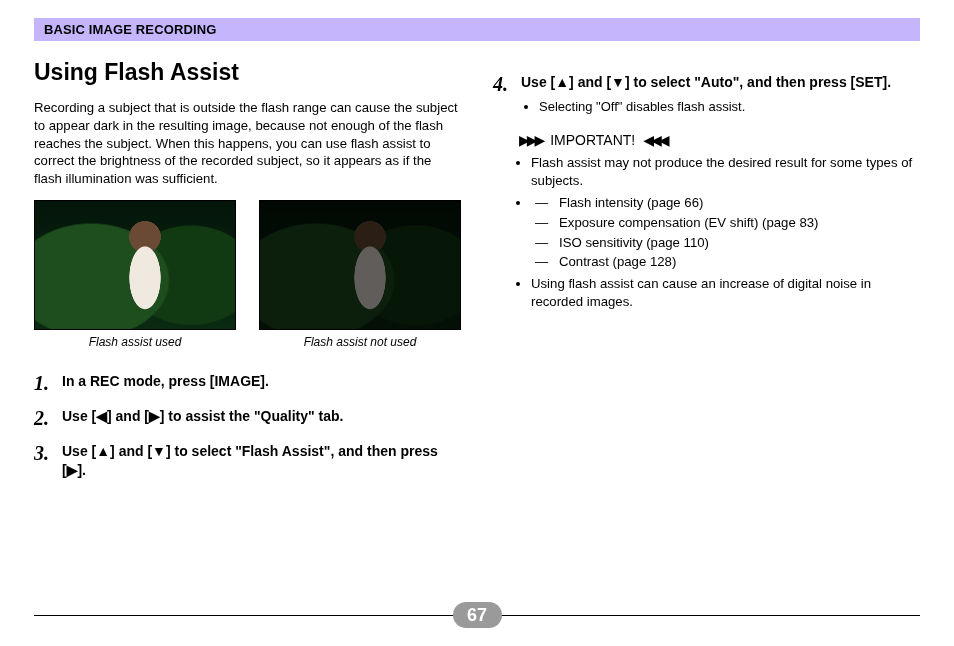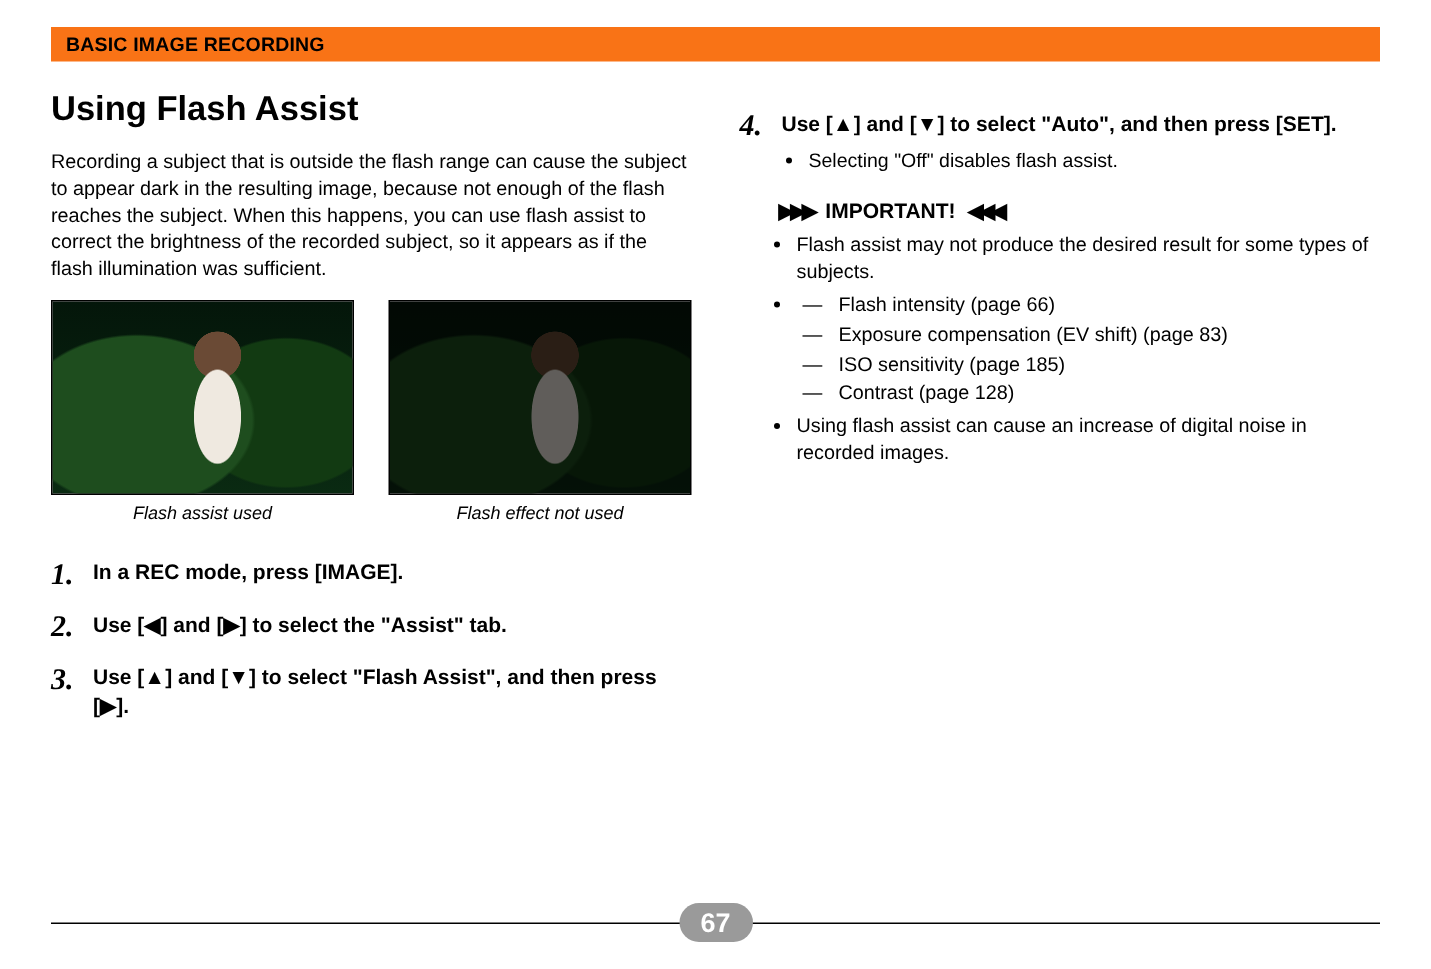--- a/index.html
+++ b/index.html
@@ -1,38 +1,38 @@
 <!DOCTYPE html>
 <html><head>
 <meta charset="utf-8">
 <style>
   html,body{margin:0;padding:0;background:#fff;font-family:Helvetica,Arial,sans-serif;color:#000}
   .page{width:954px;height:646px;position:relative;box-sizing:border-box;padding:18px 34px 0 34px}
-  .header-bar{background:#f97316;padding:4px 10px;font-weight:bold;font-size:13px;letter-spacing:0.01em}
+  .header-bar{background:#c4b5fd;padding:4px 10px;font-weight:bold;font-size:13px;letter-spacing:0.01em}
   .cols{display:flex;gap:32px;margin-top:10px}
   .col{flex:1;min-width:0;font-size:13.2px;line-height:1.35}
   h2{font-size:23px;font-weight:bold;margin:6px 0 6px 0}
   p{margin:11px 0 12px 0}
   .figrow{display:flex;gap:23px;margin:4px 0 6px 0}
   .fig{flex:1;text-align:center}
   .thumb{width:100%;height:130px;border:1px solid #000;box-sizing:border-box;
     background:
       radial-gradient(ellipse 55px 110px at 55% 60%, #efe9e0 0 28%, transparent 29%),
       radial-gradient(circle 16px at 55% 28%, #6a4a35 0 98%, transparent 100%),
       radial-gradient(ellipse 110px 80px at 28% 62%, #1e4d1e 0 70%, transparent 72%),
       radial-gradient(ellipse 90px 70px at 78% 58%, #123a12 0 70%, transparent 72%),
       linear-gradient(#04160a,#0a2a12)}
   .thumb.dark{filter:brightness(0.4)}
   .figcap{font-style:italic;font-size:12px;margin-top:4px}
   ol.steps{list-style:none;margin:22px 0 0 0;padding:0;counter-reset:step}
   ol.steps>li{counter-increment:step;position:relative;padding-left:28px;margin:0 0 16px 0;font-weight:bold;font-size:14px;line-height:1.35}
   ol.steps>li::before{content:counter(step)".";position:absolute;left:0;top:-2px;font-style:italic;font-weight:bold;font-size:20px;font-family:Georgia,'Times New Roman',serif}
   ol.steps ul{font-weight:normal;font-size:13px;margin:6px 0 0 0;padding-left:18px}
   ol.steps ul li{margin:2px 0;list-style:disc}
-  .important-head{font-weight:bold;font-size:14px;margin:14px 0 4px 22px}
+  .important-head{font-weight:normal;font-size:14px;margin:14px 0 4px 22px}
   .important-head .orn{font-family:inherit;letter-spacing:-3px;margin:0 4px}
   ul.important{margin:2px 0 0 0;padding-left:38px}
   ul.important>li{list-style:disc;margin:3px 0;padding-left:0}
   ul.dash{list-style:none;margin:4px 0 4px 0;padding-left:4px}
   ul.dash li{position:relative;padding-left:24px;margin:2px 0}
   ul.dash li::before{content:"—";position:absolute;left:0}
   .pageno-wrap{position:absolute;left:34px;right:34px;bottom:18px}
   .pageno-wrap hr{border:none;border-top:1px solid #000;margin:0 0 0 0;position:absolute;left:0;right:0;top:13px}
   .pageno{position:relative;width:49px;margin:0 auto;background:#9a9a9a;color:#fff;text-align:center;font-weight:bold;font-size:18px;line-height:26px;border-radius:13px}
 </style>
@@ -49,27 +49,27 @@
       <h2>Using Flash Assist</h2>
       <p>Recording a subject that is outside the flash range can cause the subject to appear dark in the resulting image, because not enough of the flash reaches the subject. When this happens, you can use flash assist to correct the brightness of the recorded subject, so it appears as if the flash illumination was sufficient.</p>
 
       <div class="figrow">
         <div class="fig">
           <div class="thumb"></div>
           <div class="figcap">Flash assist used</div>
         </div>
         <div class="fig">
           <div class="thumb dark"></div>
-          <div class="figcap">Flash effect not used</div>
+          <div class="figcap">Flash assist not used</div>
         </div>
       </div>
 
       <ol class="steps">
         <li>In a REC mode, press [IMAGE].</li>
-        <li>Use [◀] and [▶] to select the "Assist" tab.</li>
+        <li>Use [◀] and [▶] to assist the "Quality" tab.</li>
         <li>Use [▲] and [▼] to select "Flash Assist", and then press [▶].</li>
       </ol>
     </div>
 
     <div class="col">
       <ol class="steps" start="4" style="counter-reset:step 3">
         <li>
           <span>Use [▲] and [▼] to select "Auto", and then press [SET].</span>
           <ul>
             <li>Selecting "Off" disables flash assist.</li>
@@ -82,21 +82,21 @@
         <span>IMPORTANT!</span>
         <span class="orn">◀◀◀</span>
       </div>
 
       <ul class="important">
         <li>Flash assist may not produce the desired result for some types of subjects.</li>
         <li>
           <ul class="dash">
             <li>Flash intensity (page 66)</li>
             <li>Exposure compensation (EV shift)  (page 83)</li>
-            <li>ISO sensitivity (page 185)</li>
+            <li>ISO sensitivity (page 110)</li>
             <li>Contrast (page 128)</li>
           </ul>
         </li>
         <li>Using flash assist can cause an increase of digital noise in recorded images.</li>
       </ul>
     </div>
 
   </div>
 
   <div class="pageno-wrap">

